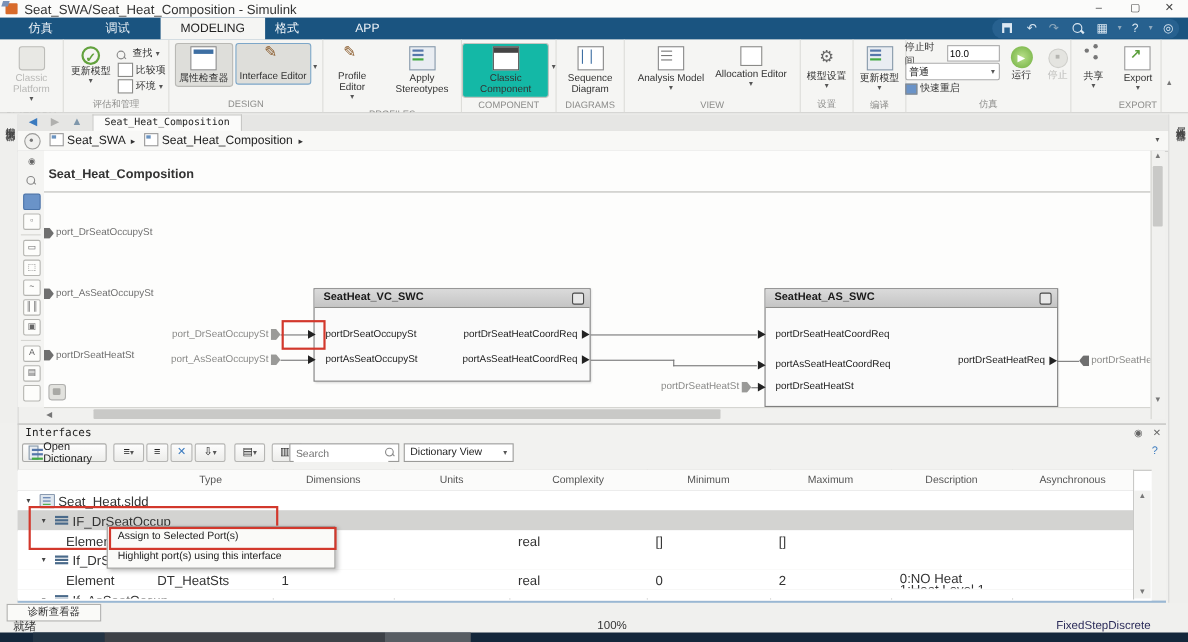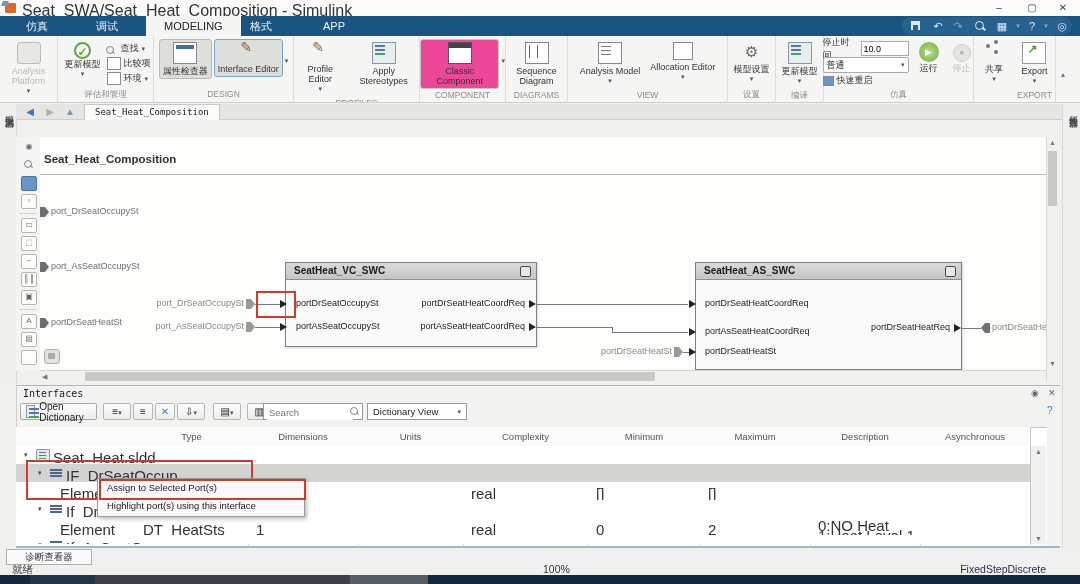--- a/index.html
+++ b/index.html
@@ -4,21 +4,21 @@
 <style>
   html,body{margin:0;padding:0;background:#888;}
   #app{position:relative;width:1080px;height:584px;background:#f0f0ee;overflow:hidden;
        font-family:"Liberation Sans",sans-serif;font-size:11px;color:#222;}
   .abs{position:absolute;}
 
   
   #titlebar{left:0;top:0;width:1080px;height:16px;background:#fbfbfa;border-bottom:1px solid #e3e3e1;}
   #titlebar .appico{position:absolute;left:5px;top:3px;width:11px;height:10px;background:#d86a2a;border-radius:1px;}
   #titlebar .appico:before{content:"";position:absolute;left:-3px;top:-2px;width:6px;height:5px;background:#7a92b8;transform:skewX(-18deg);}
-  #titlebar .ttext{position:absolute;left:22px;top:2px;font-size:16px;color:#333;}
+  #titlebar .ttext{position:absolute;left:22px;top:2px;font-size:12px;color:#333;}
   .winbtn{position:absolute;top:0;width:30px;height:15px;text-align:center;font-size:10px;color:#444;line-height:15px;}
 
   
   #ribbontabs{left:0;top:16px;width:1080px;height:20px;background:#1a5480;}
   .rtab{position:absolute;top:0;height:20px;line-height:20px;padding:0 18px;color:#eef3f7;font-size:11px;}
   .rtab.active{background:#f5f5f3;color:#222;}
   #qa{position:absolute;right:8px;top:1px;height:18px;width:170px;background:#27618f;border-radius:9px;}
   .qaico{position:absolute;top:1px;width:16px;height:16px;color:#dce8f2;font-size:11px;line-height:16px;text-align:center;}
   .qaico.dim{color:#8fa9bd;}
   .mag{position:relative;}
@@ -123,21 +123,21 @@
   .sb-mag{position:absolute;right:2px;top:2px;width:11px;height:11px;}
   .sb-mag:before{content:"";position:absolute;left:1px;top:1px;width:6px;height:6px;border:1px solid #888;border-radius:50%;}
   .sb-mag:after{content:"";position:absolute;left:7px;top:7px;width:3px;height:1px;background:#888;transform:rotate(45deg);}
   .viewcombo{position:absolute;left:367px;top:403px;width:100px;height:17px;border:1px solid #9a9a98;background:#fff;box-sizing:border-box;display:flex;justify-content:space-between;align-items:center;font-size:9.5px;padding:0 5px;}
   
   #tbl{left:16px;top:427px;width:1031px;height:118px;background:#fff;border-top:1px solid #c0c0be;overflow:hidden;}
   .th{position:absolute;top:427px;height:19px;line-height:19px;text-align:center;font-size:9.5px;color:#555;}
   .gridv{position:absolute;top:427px;height:118px;width:1px;background:#c9c9c7;}
   .trow{position:absolute;left:16px;width:1014px;height:18px;border-bottom:1px solid #dededc;background:#fff;}
   .trow.selected{background:#d3d3d1;}
-  .cell{position:absolute;top:3px;font-size:15px;color:#333;}
+  .cell{position:absolute;top:3px;font-size:12px;color:#333;}
   .exp{position:absolute;top:5px;font-size:7px;color:#444;}
   .dicticon{position:absolute;top:3px;width:12px;height:11px;background:#dfe6ee;border:1px solid #8a9ab0;border-radius:1px;}
   .dicticon:before{content:"";position:absolute;left:2px;top:2px;width:7px;height:1px;background:#5577aa;box-shadow:0 3px 0 #5577aa,0 6px 0 #44aa44;}
   .ifaceicon{position:absolute;top:5px;width:12px;height:8px;}
   .ifaceicon:before{content:"";position:absolute;left:0;top:0;width:12px;height:1.5px;background:#4a6a8a;box-shadow:0 3px 0 #4a6a8a,0 6px 0 #4a6a8a;}
   
   #ctxmenu{left:97px;top:478px;width:206px;height:37px;background:#fafaf8;border:1px solid #9a9a98;box-shadow:2px 2px 4px rgba(0,0,0,.25);}
   .mi{height:18px;line-height:18px;font-size:9.5px;color:#222;padding-left:9px;}
   
   #diagtab{left:6px;top:549px;width:84px;height:14px;border:1px solid #b0b0ae;background:#fafaf8;font-size:9.5px;text-align:center;line-height:14px;color:#333;}
@@ -174,21 +174,21 @@
       <span class="qaico dim" style="left:136px;font-size:7px">▾</span>
       <span class="qaico" style="left:152px">◎</span>
     </div>
   </div>
 
   <div class="abs" id="toolstrip">
     <div class="tgroup" style="width:58px">
       <div class="gcontent">
         <div class="bigbtn disabled">
           <div class="bicon ic-gray"></div>
-          <span>Analysis Platform</span>
+          <span>Classic Platform</span>
             <span class="ddv">▾</span>
         </div>
       </div>
       <div class="glabel">PLATFORM</div>
     </div>
 
     <div class="tgroup" style="width:96px">
       <div class="gcontent">
         <div class="bigbtn">
           <div class="ic-check">✓</div>
@@ -240,21 +240,21 @@
         <div class="bigbtn">
           <div class="bicon ic-stack"></div>
           <span>Apply Stereotypes</span>
         </div>
       </div>
       <div class="glabel">PROFILES</div>
     </div>
 
     <div class="tgroup" style="width:86px">
       <div class="gcontent">
-        <div class="bigbtn" style="border:1px solid #c5c5c1;background:#ec4899">
+        <div class="bigbtn" style="border:1px solid #c5c5c1;background:#14b8a6">
           <div class="bicon ic-comp"></div>
           <span>Classic Component</span>
         </div>
         <span class="ddv" style="margin-top:18px">▾</span>
       </div>
       <div class="glabel">COMPONENT</div>
     </div>
 
     <div class="tgroup" style="width:62px">
       <div class="gcontent">
@@ -363,20 +363,30 @@
     <span class="vtext">属性检查器</span>
   </div>
 
   <div class="abs" id="docbar">
     <span class="navarrow" style="left:6px;color:#3a7abf">◀</span>
     <span class="navarrow" style="left:26px;color:#b0b0ae">▶</span>
     <span class="navarrow" style="left:46px;color:#7f97ab">▲</span>
     <span id="doctab">Seat_Heat_Composition</span>
   </div>
 
+  <div class="abs" id="breadcrumb">
+    <span id="bc-target"></span>
+    <span style="position:absolute;left:26px;top:2px">
+      <span class="bc-ico"></span><span>Seat_SWA</span>
+      <span class="bc-sep">▸</span>
+      <span class="bc-ico"></span><span>Seat_Heat_Composition</span>
+      <span class="bc-sep">▸</span>
+    </span>
+    <span style="position:absolute;right:8px;top:4px;font-size:7px;color:#555">▾</span>
+  </div>
 
   <div class="abs" id="palette">
     <div class="pal noborder" style="top:3px">◉</div>
     <div class="pal noborder" style="top:21px">
         <span class="sb-mag" style="position:absolute;left:1px;top:0"></span>
       </div>
     <div class="pal blue" style="top:39px"></div>
     <div class="pal" style="top:57px">▫</div>
     <div class="paldiv" style="top:76px"></div>
     <div class="pal" style="top:81px">▭</div>

